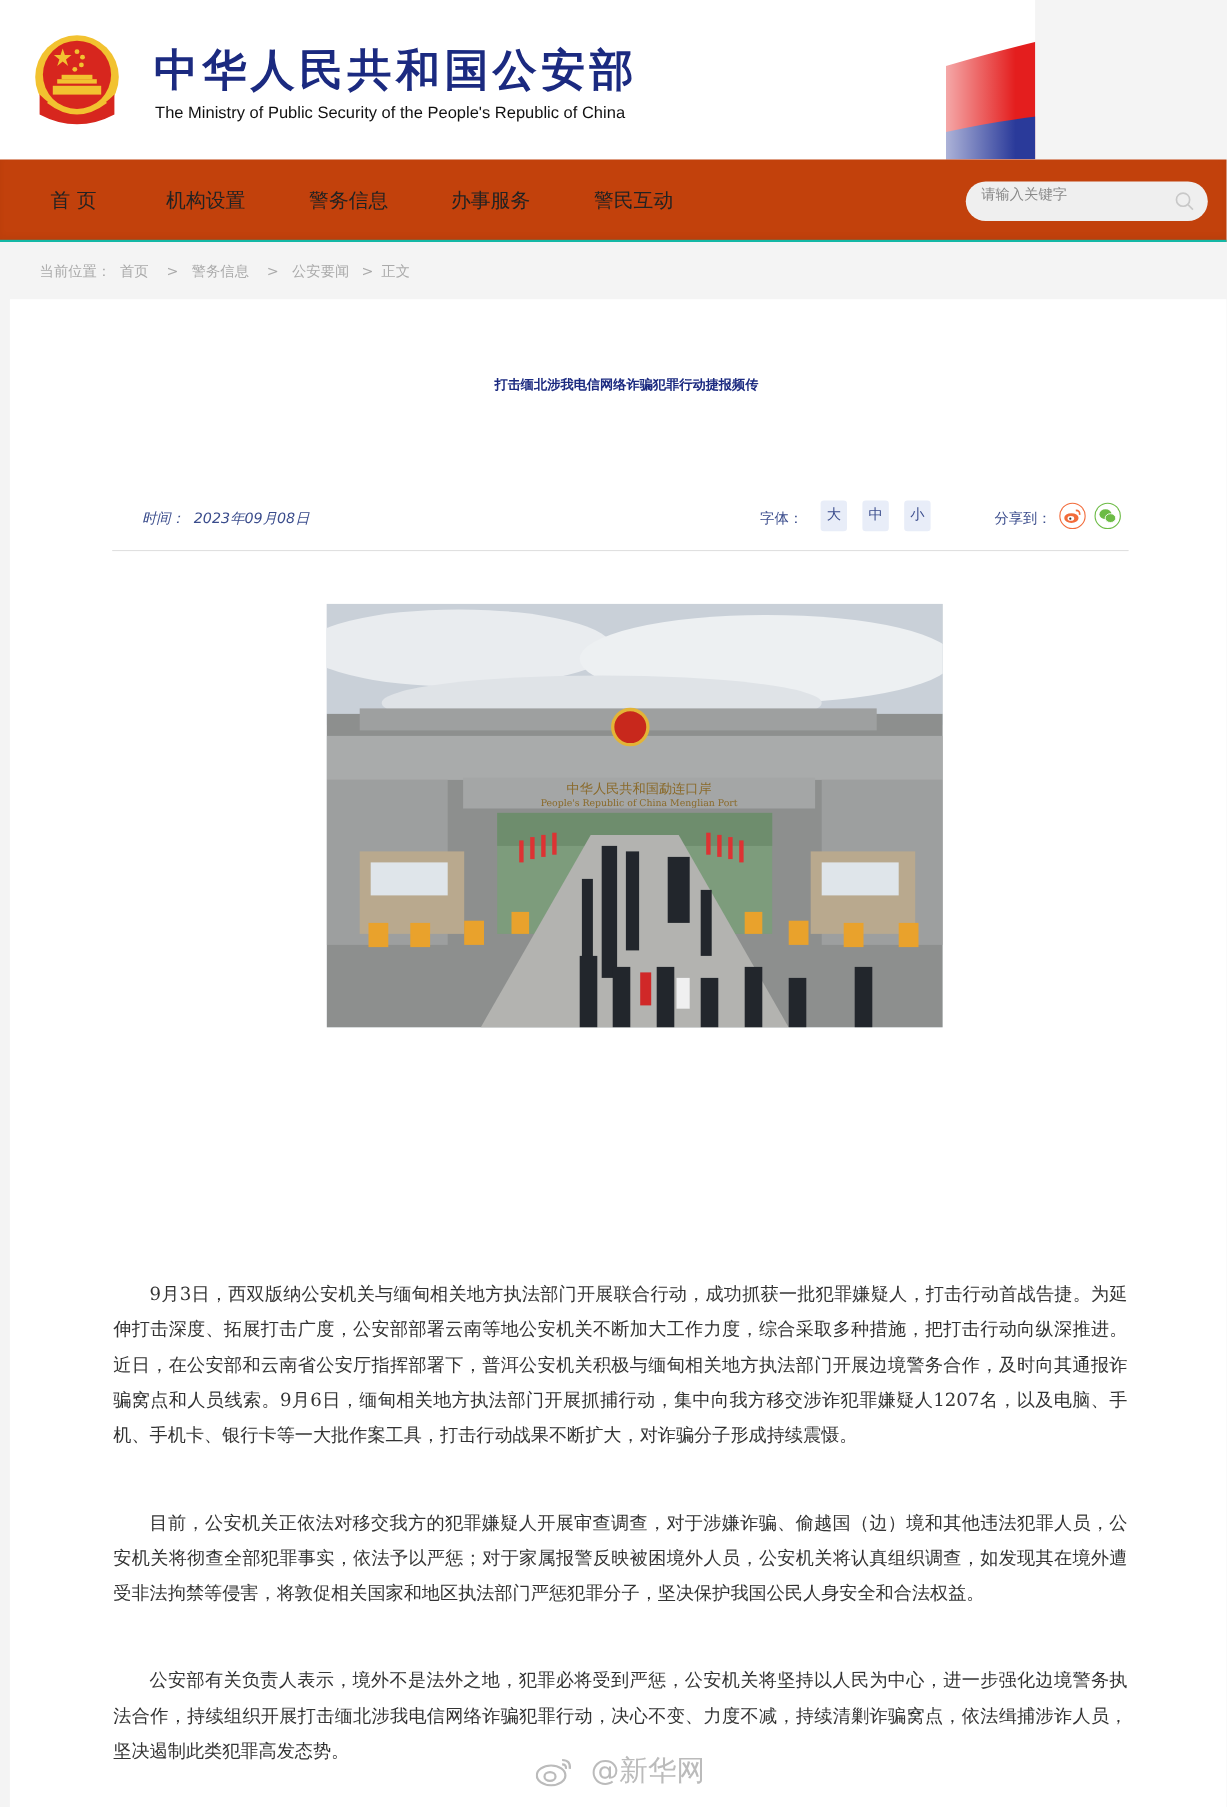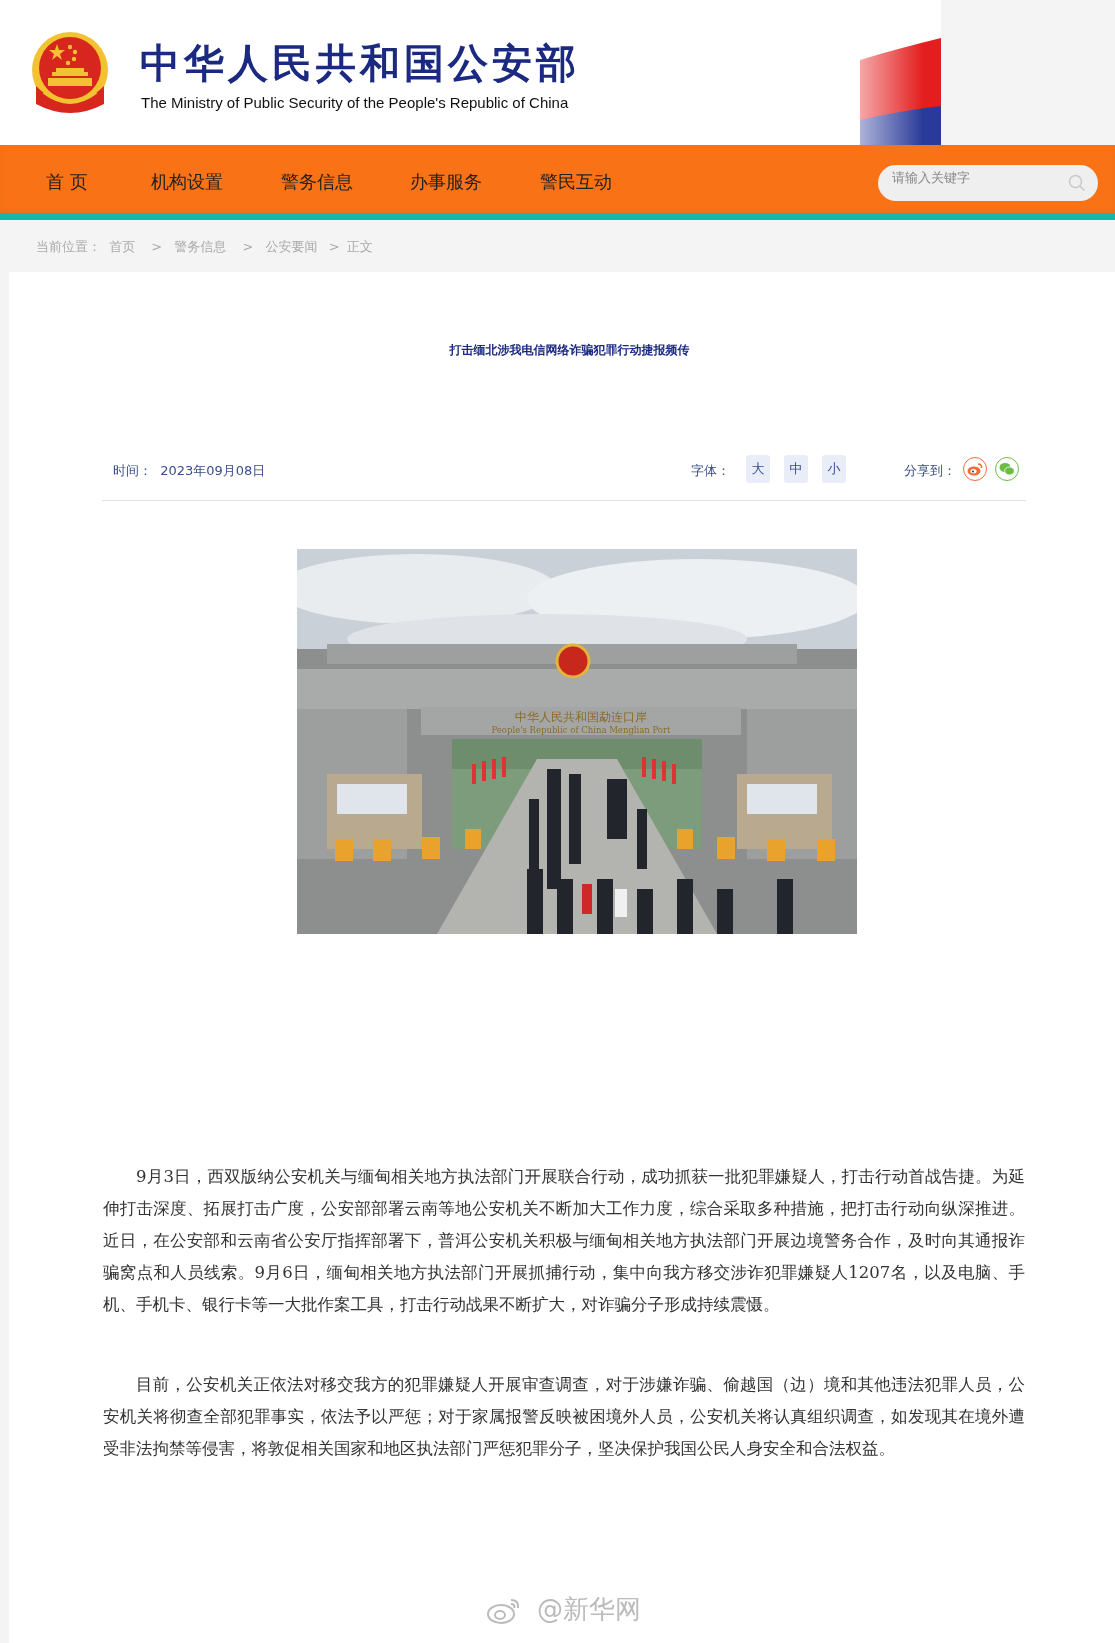--- a/index.html
+++ b/index.html
@@ -2,21 +2,21 @@
 <html><head>
 <meta charset="utf-8">
 <style>
   * { box-sizing: border-box; margin: 0; padding: 0; }
   html, body { width: 1115px; height: 1643px; overflow: hidden; background: #f4f4f4; font-family: "DejaVu Sans", "Liberation Sans", sans-serif; }
   .header { position: absolute; left: 0; top: 0; width: 941px; height: 145px; background: #fff; overflow: hidden; }
   .emblem { position: absolute; left: 30px; top: 30px; width: 80px; height: 86px; }
   .site-title { position: absolute; left: 140px; top: 36px; font-size: 40px; font-weight: bold; color: #1b2a80; letter-spacing: 4px; font-family: "DejaVu Sans", sans-serif; }
   .site-subtitle { position: absolute; left: 141px; top: 94px; font-size: 15px; color: #111; font-family: "Liberation Sans", sans-serif; }
   .banner { position: absolute; left: 820px; top: 0; width: 295px; height: 145px; }
-  .nav { position: absolute; left: 0; top: 145px; width: 1115px; height: 75px; background: #f97316; border-bottom: 7px solid #14b8a6; box-shadow: 0 -3px 6px rgba(0,0,0,0.04) inset; }
+  .nav { position: absolute; left: 0; top: 145px; width: 1115px; height: 75px; background: #c2410c; border-bottom: 2px solid #14b8a6; box-shadow: 0 -3px 6px rgba(0,0,0,0.04) inset; }
   .nav-item { position: absolute; top: 25px; font-size: 18px; color: #222; cursor: pointer; }
   .search { position: absolute; left: 878px; top: 20px; width: 220px; height: 36px; background: #efefef; border-radius: 18px; }
   .search input { position: absolute; left: 14px; top: 0; width: 170px; height: 24px; border: none; background: transparent; font-size: 13px; color: #888; outline: none; font-family: "DejaVu Sans", sans-serif; }
   .search input::placeholder { color: #888; }
   .search-icon { position: absolute; right: 12px; top: 9px; width: 18px; height: 18px; }
   .breadcrumb { position: absolute; left: 36px; top: 238px; font-size: 13px; color: #aaa; }
   .breadcrumb span { margin-right: 4px; }
   .breadcrumb .link { cursor: pointer; }
   .breadcrumb .sep { margin: 0 8px; }
   .card { position: absolute; left: 9px; top: 272px; width: 1106px; height: 1371px; background: #fff; }
@@ -99,21 +99,21 @@
   <span class="link">警务信息</span>
   <span class="sep">&gt;</span>
   <span class="link">公安要闻</span>
   <span class="sep" style="margin:0 3px;">&gt;</span>
   <span>正文</span>
 </div>
 
 <div class="card">
   <div class="title" style="top:70px;">打击缅北涉我电信网络诈骗犯罪行动捷报频传</div>
 
-  <div class="meta" style="left:104px;">
+  <div class="meta" style="left:120px;font-style:italic;">
     <span>时间：</span>
     <span style="margin-left:4px;">2023年09月08日</span>
   </div>
 
   <div class="meta" style="left:682px;">字体：</div>
   <div class="font-btn" style="left:737px;">大</div>
   <div class="font-btn" style="left:775px;">中</div>
   <div class="font-btn" style="left:813px;">小</div>
 
   <div class="meta" style="left:895px;">分享到：</div>
@@ -188,20 +188,21 @@
         <rect x="380" y="330" width="16" height="55"></rect>
         <rect x="420" y="340" width="16" height="45"></rect>
         <rect x="480" y="330" width="16" height="55"></rect>
     </g>
     <rect x="285" y="335" width="10" height="30" fill="#d02828"></rect>
     <rect x="318" y="340" width="12" height="28" fill="#f0f0f0"></rect>
   </svg>
 
   <p class="para" style="top:889px;">9月3日，西双版纳公安机关与缅甸相关地方执法部门开展联合行动，成功抓获一批犯罪嫌疑人，打击行动首战告捷。为延伸打击深度、拓展打击广度，公安部部署云南等地公安机关不断加大工作力度，综合采取多种措施，把打击行动向纵深推进。近日，在公安部和云南省公安厅指挥部署下，普洱公安机关积极与缅甸相关地方执法部门开展边境警务合作，及时向其通报诈骗窝点和人员线索。9月6日，缅甸相关地方执法部门开展抓捕行动，集中向我方移交涉诈犯罪嫌疑人1207名，以及电脑、手机、手机卡、银行卡等一大批作案工具，打击行动战果不断扩大，对诈骗分子形成持续震慑。</p>
   <p class="para" style="top:1097px;">目前，公安机关正依法对移交我方的犯罪嫌疑人开展审查调查，对于涉嫌诈骗、偷越国（边）境和其他违法犯罪人员，公安机关将彻查全部犯罪事实，依法予以严惩；对于家属报警反映被困境外人员，公安机关将认真组织调查，如发现其在境外遭受非法拘禁等侵害，将敦促相关国家和地区执法部门严惩犯罪分子，坚决保护我国公民人身安全和合法权益。</p>
+  <p class="para" style="top:1240px;">公安部有关负责人表示，境外不是法外之地，犯罪必将受到严惩，公安机关将坚持以人民为中心，进一步强化边境警务执法合作，持续组织开展打击缅北涉我电信网络诈骗犯罪行动，决心不变、力度不减，持续清剿诈骗窝点，依法缉捕涉诈人员，坚决遏制此类犯罪高发态势。</p>
 
   <div class="watermark">
     <svg width="34" height="28" viewBox="0 0 34 28">
       <ellipse cx="14" cy="18" rx="13" ry="9" fill="none" stroke="#bbb" stroke-width="2"></ellipse>
       <ellipse cx="13" cy="19" rx="5" ry="4" fill="none" stroke="#bbb" stroke-width="2"></ellipse>
       <path d="M24 4 Q32 4 31 12" stroke="#bbb" stroke-width="2" fill="none"></path>
       <path d="M24 8 Q28 8 27.5 12" stroke="#bbb" stroke-width="2" fill="none"></path>
     </svg>
     <span>@新华网</span>
   </div>

